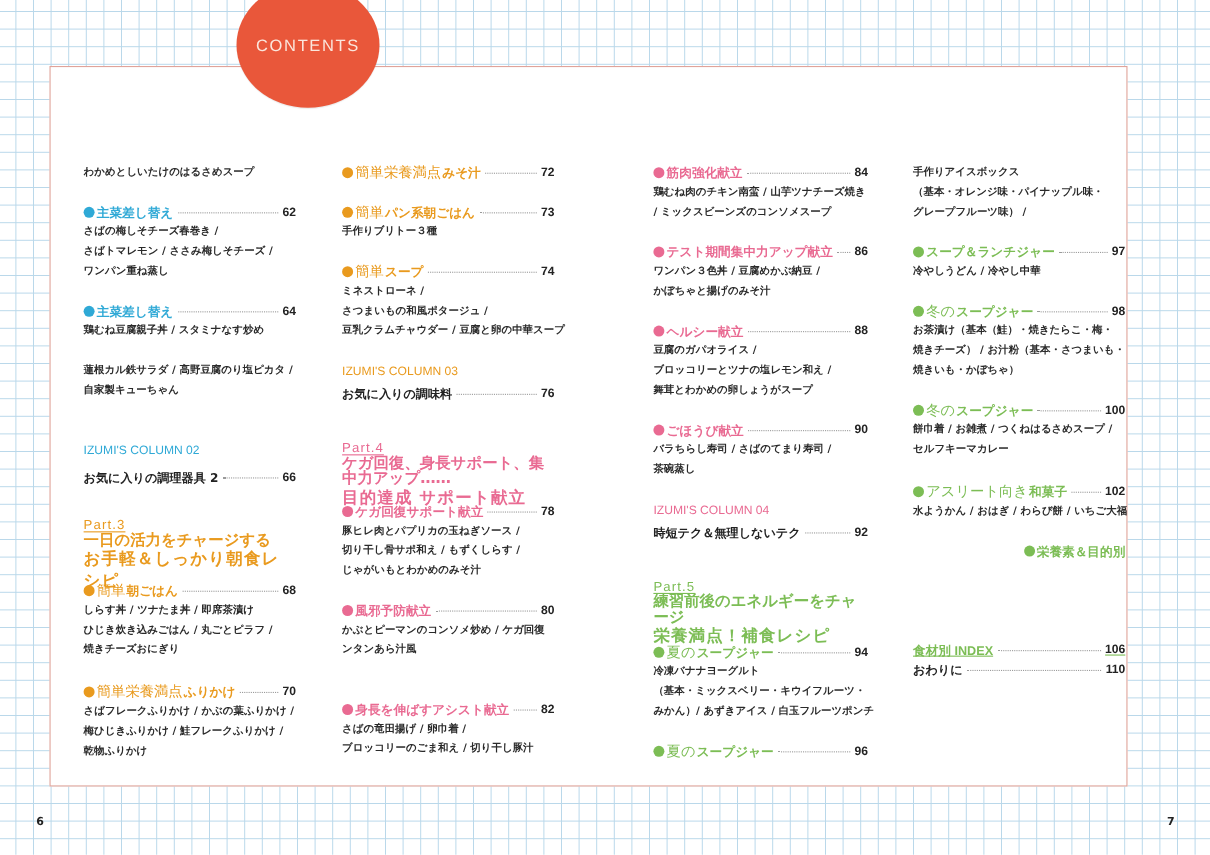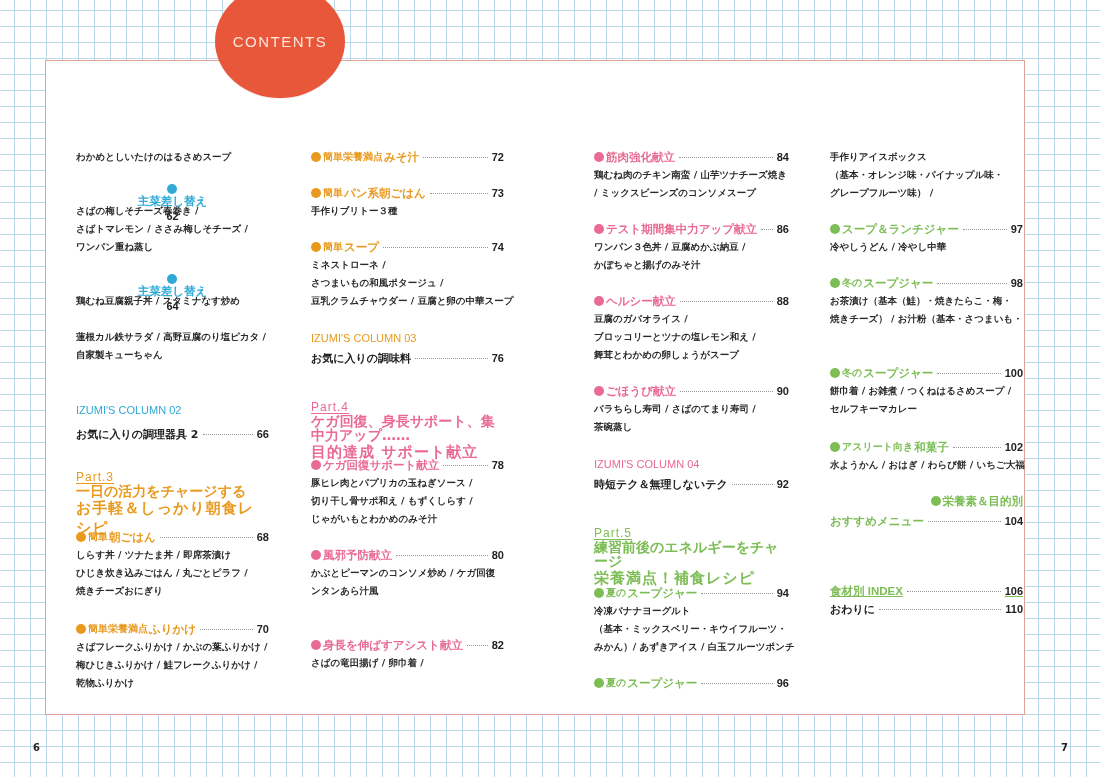--- a/index.html
+++ b/index.html
@@ -26,30 +26,30 @@
   }
   .badge span{}
   .col{position:absolute;top:148px;}
   .c1{left:76px;width:193px;}
   .c2{left:311px;width:193px;}
   .c3{left:594px;width:195px;}
   .c4{left:830px;width:193px;}
   .entry{position:absolute;left:0;right:0;}
   .head{display:flex;align-items:center;font-size:11.5px;font-weight:bold;height:18px;white-space:nowrap;}
   .dot{display:inline-block;width:10px;height:10px;border-radius:50%;margin-right:2px;flex:none;}
-  .pre{font-size:10px;font-weight:bold;margin-right:1px;}
+  .pre{font-size:13px;font-weight:normal;margin-right:1px;}
   .leader{flex:1;border-bottom:1px dotted #9a9a9a;margin:0 4px;height:0;align-self:center;min-width:10px;}
   .pg{font-size:11px;font-weight:bold;color:#222;font-family:"Liberation Sans",sans-serif;}
   .body{font-size:9.5px;font-weight:bold;color:#2a2a2a;line-height:18px;white-space:nowrap;}
   .colhead{font-family:"Liberation Sans",sans-serif;font-size:11px;height:16px;line-height:16px;}
   .blackhead{font-size:11px;font-weight:bold;color:#222;display:flex;align-items:center;height:18px;white-space:nowrap;}
   .partlbl{font-family:"Liberation Sans",sans-serif;font-size:12px;letter-spacing:1px;text-decoration:underline;text-underline-offset:2px;line-height:14px;}
   .partsub{font-size:14px;font-weight:bold;line-height:14px;}
   .parttitle{font-size:15px;font-weight:bold;line-height:20px;letter-spacing:1px;}
-  .blue{color:#2fa9d6;flex-direction:column;} .bg-blue{background:#2fa9d6;}
+  .blue{color:#2fa9d6;} .bg-blue{background:#2fa9d6;}
   .orange{color:#e99a1e;} .bg-orange{background:#e99a1e;}
   .pink{color:#e96a92;} .bg-pink{background:#e96a92;}
   .green{color:#7cbd55;justify-content:flex-end;} .bg-green{background:#7cbd55;}
   .pnum{position:absolute;top:742px;font-size:10px;font-weight:bold;color:#222;}
 </style>
 </head>
 <body>
 
 <div class="frame"></div>
 <div class="badge">
@@ -204,20 +204,21 @@
   </div>
 
   <div class="entry" style="top:488px">
     <div class="head pink">
         <span class="dot bg-pink"></span>
         <span>身長を伸ばすアシスト献立</span>
         <span class="leader"></span>
         <span class="pg">82</span>
       </div>
     <div class="body">さばの竜田揚げ / 卵巾着 /</div>
+    <div class="body">ブロッコリーのごま和え / 切り干し豚汁</div>
   </div>
 </div>
 
 <div class="col c3">
   <div class="entry" style="top:0">
     <div class="head pink">
         <span class="dot bg-pink"></span>
         <span>筋肉強化献立</span>
         <span class="leader"></span>
         <span class="pg">84</span>
@@ -319,20 +320,21 @@
   <div class="entry" style="top:126px">
     <div class="head green">
         <span class="dot bg-green"></span>
         <span class="pre">冬の</span>
         <span>スープジャー</span>
         <span class="leader"></span>
         <span class="pg">98</span>
       </div>
     <div class="body">お茶漬け（基本（鮭）・焼きたらこ・梅・</div>
     <div class="body">焼きチーズ） / お汁粉（基本・さつまいも・</div>
+    <div class="body">焼きいも・かぼちゃ）</div>
   </div>
 
   <div class="entry" style="top:216px">
     <div class="head green">
         <span class="dot bg-green"></span>
         <span class="pre">冬の</span>
         <span>スープジャー</span>
         <span class="leader"></span>
         <span class="pg">100</span>
       </div>
@@ -348,25 +350,20 @@
         <span class="leader"></span>
         <span class="pg">102</span>
       </div>
     <div class="body">水ようかん / おはぎ / わらび餅 / いちご大福</div>
   </div>
 
   <div class="entry" style="top:344px">
     <div class="head green">
         <span class="dot bg-green"></span>
         <span>栄養素＆目的別</span>
-      </div>
-    <div class="head green" style="margin-top:2px">
-        <span>おすすめメニュー</span>
-        <span class="leader"></span>
-        <span class="pg">104</span>
       </div>
   </div>
 
   <div class="entry" style="top:434px">
     <div class="head green" style="font-family:'Liberation Sans',sans-serif;text-decoration:underline;">
         <span>食材別 INDEX</span>
         <span class="leader"></span>
         <span class="pg">106</span>
       </div>
   </div>

